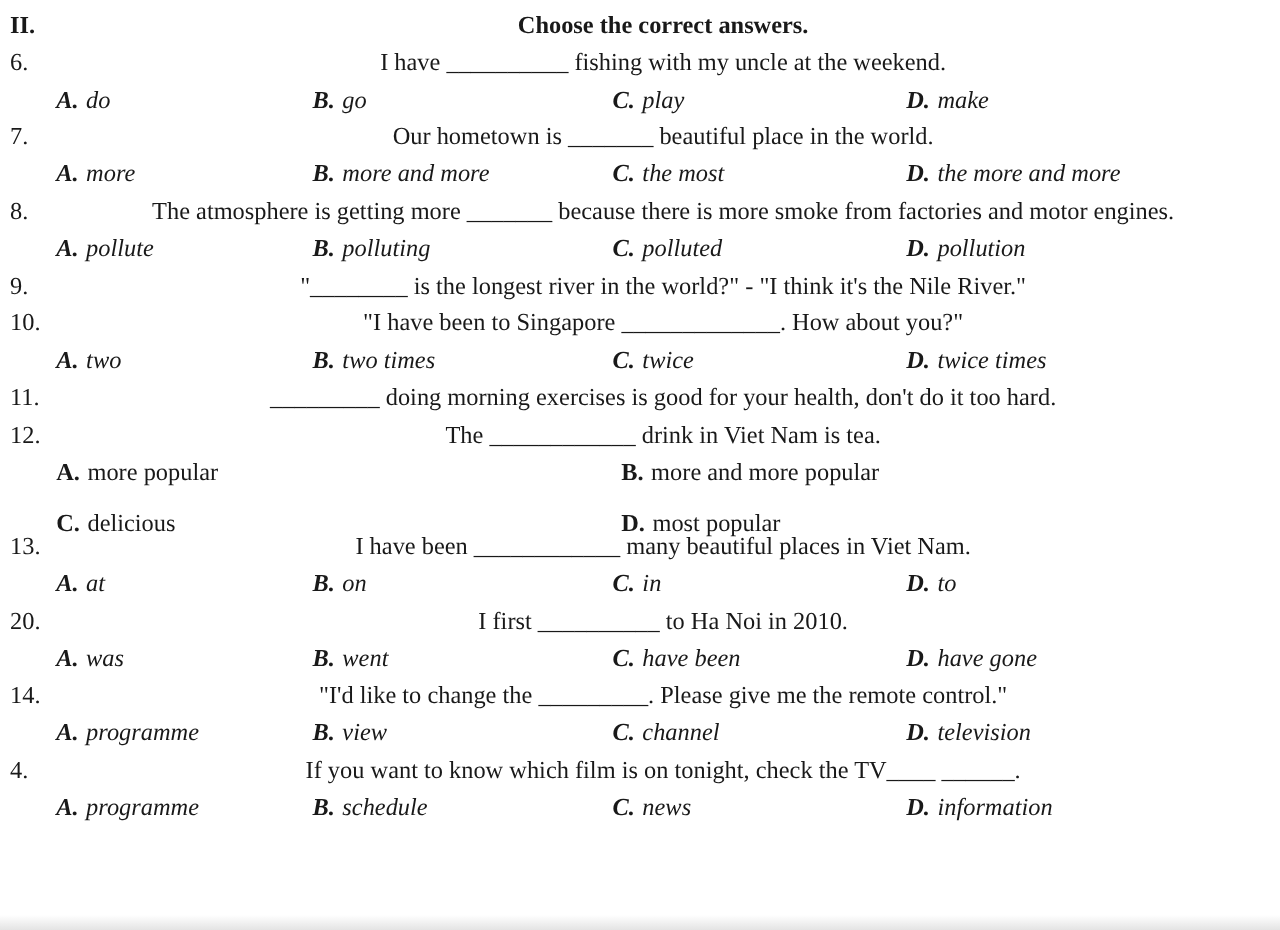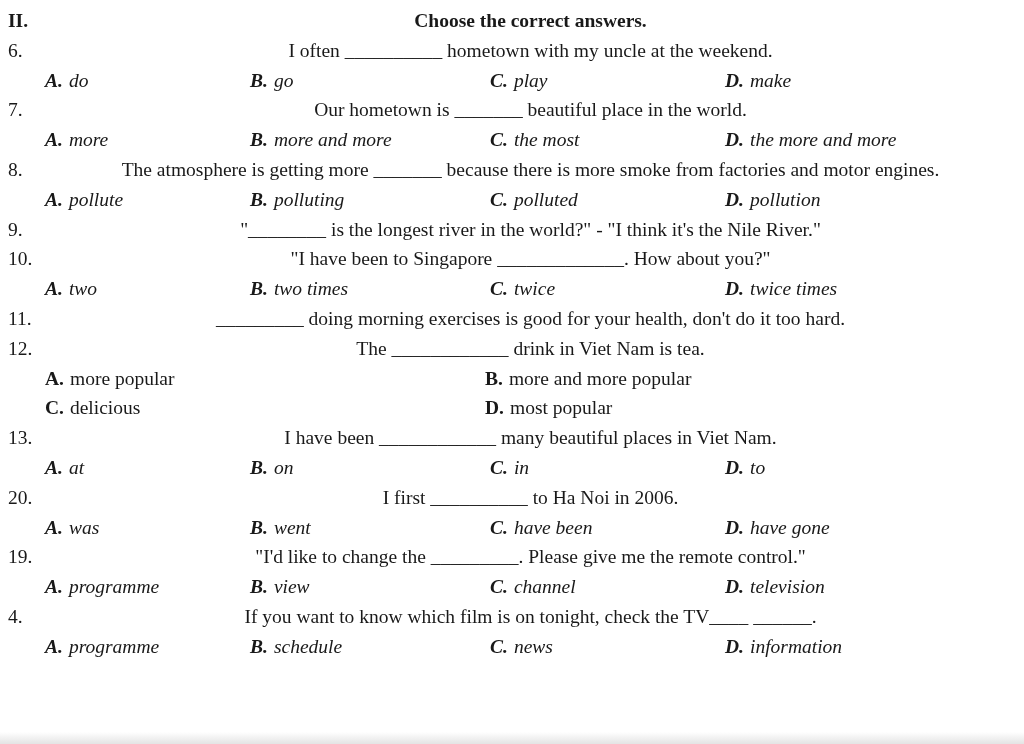--- a/index.html
+++ b/index.html
@@ -24,21 +24,21 @@
   .qtext { flex: 1 1 auto; text-align: center; }
   .bold { font-weight: bold; }
   .opts {
     margin-left: 37px;
     display: grid;
     grid-auto-rows: 29.8px;
     line-height: 29.8px;
     white-space: nowrap;
   }
   .opts.four { grid-template-columns: 205px 240px 235px auto; height: 29.8px; font-style: italic; }
-  .opts.two  { grid-template-columns: 440px auto; height: 59.6px; }
+  .opts.two  { grid-template-columns: 440px auto; height: 59.6px; gap: 12px; }
   .opt b { font-weight: bold; }
   .otext { margin-left: 6px; }
   .scan-strip {
     position: absolute;
     left: 0; right: 0; bottom: 0;
     height: 12px;
     background: linear-gradient(to bottom, rgba(130,130,130,0) 0%, rgba(130,130,130,0.22) 100%);
   }
 </style>
 </head>
@@ -47,21 +47,21 @@
 <div class="page">
 
   <div class="line">
     <span class="qnum bold">II.</span>
     <span class="qtext bold">Choose the correct answers.</span>
   </div>
 
   <div>
     <div class="line">
       <span class="qnum">6.</span>
-      <span class="qtext">I often __________ hometown with my uncle at the weekend.</span>
+      <span class="qtext">I have __________ fishing with my uncle at the weekend.</span>
     </div>
     <div class="opts four">
       <span class="opt"><b>A.</b><span class="otext">do</span></span>
       <span class="opt"><b>B.</b><span class="otext">go</span></span>
       <span class="opt"><b>C.</b><span class="otext">play</span></span>
       <span class="opt"><b>D.</b><span class="otext">make</span></span>
     </div>
   </div>
 
   <div>
@@ -139,33 +139,33 @@
       <span class="opt"><b>A.</b><span class="otext">at</span></span>
       <span class="opt"><b>B.</b><span class="otext">on</span></span>
       <span class="opt"><b>C.</b><span class="otext">in</span></span>
       <span class="opt"><b>D.</b><span class="otext">to</span></span>
     </div>
   </div>
 
   <div>
     <div class="line">
       <span class="qnum">20.</span>
-      <span class="qtext">I first __________ to Ha Noi in 2006.</span>
+      <span class="qtext">I first __________ to Ha Noi in 2010.</span>
     </div>
     <div class="opts four">
       <span class="opt"><b>A.</b><span class="otext">was</span></span>
       <span class="opt"><b>B.</b><span class="otext">went</span></span>
       <span class="opt"><b>C.</b><span class="otext">have been</span></span>
       <span class="opt"><b>D.</b><span class="otext">have gone</span></span>
     </div>
   </div>
 
   <div>
     <div class="line">
-      <span class="qnum">19.</span>
+      <span class="qnum">14.</span>
       <span class="qtext">"I'd like to change the _________. Please give me the remote control."</span>
     </div>
     <div class="opts four">
       <span class="opt"><b>A.</b><span class="otext">programme</span></span>
       <span class="opt"><b>B.</b><span class="otext">view</span></span>
       <span class="opt"><b>C.</b><span class="otext">channel</span></span>
       <span class="opt"><b>D.</b><span class="otext">television</span></span>
     </div>
   </div>
 

